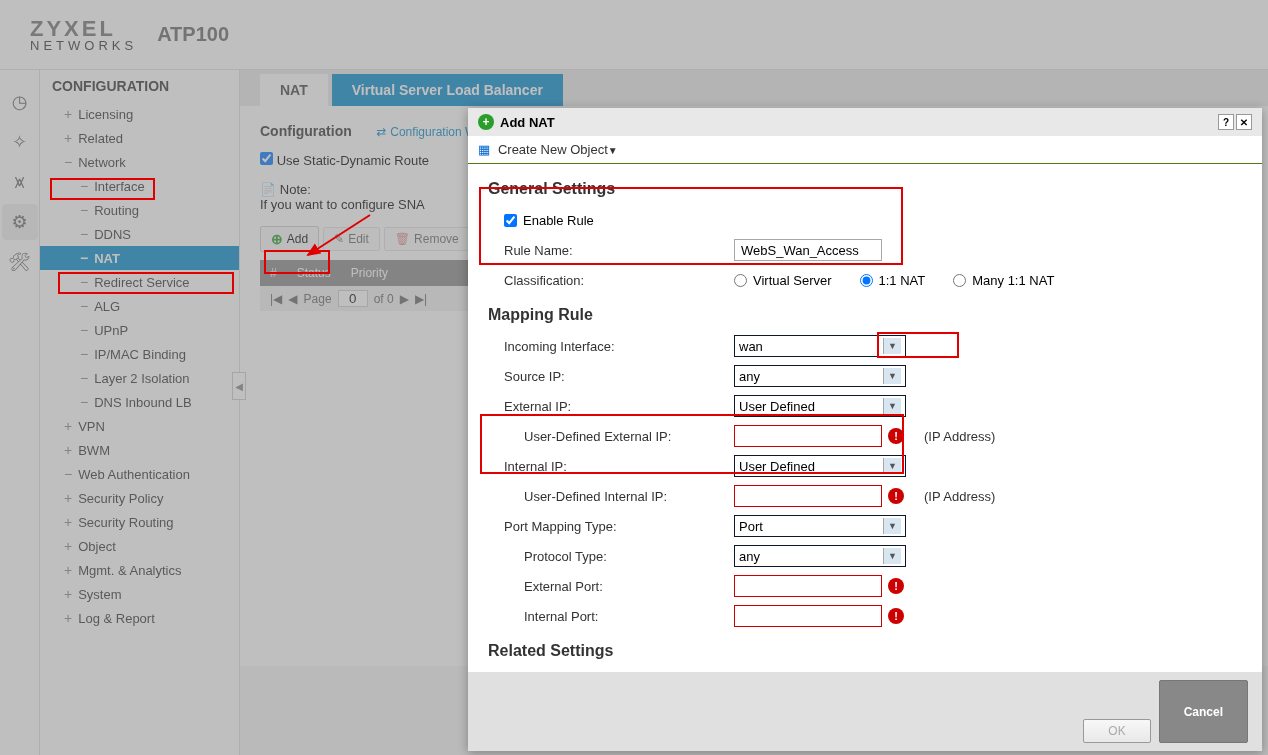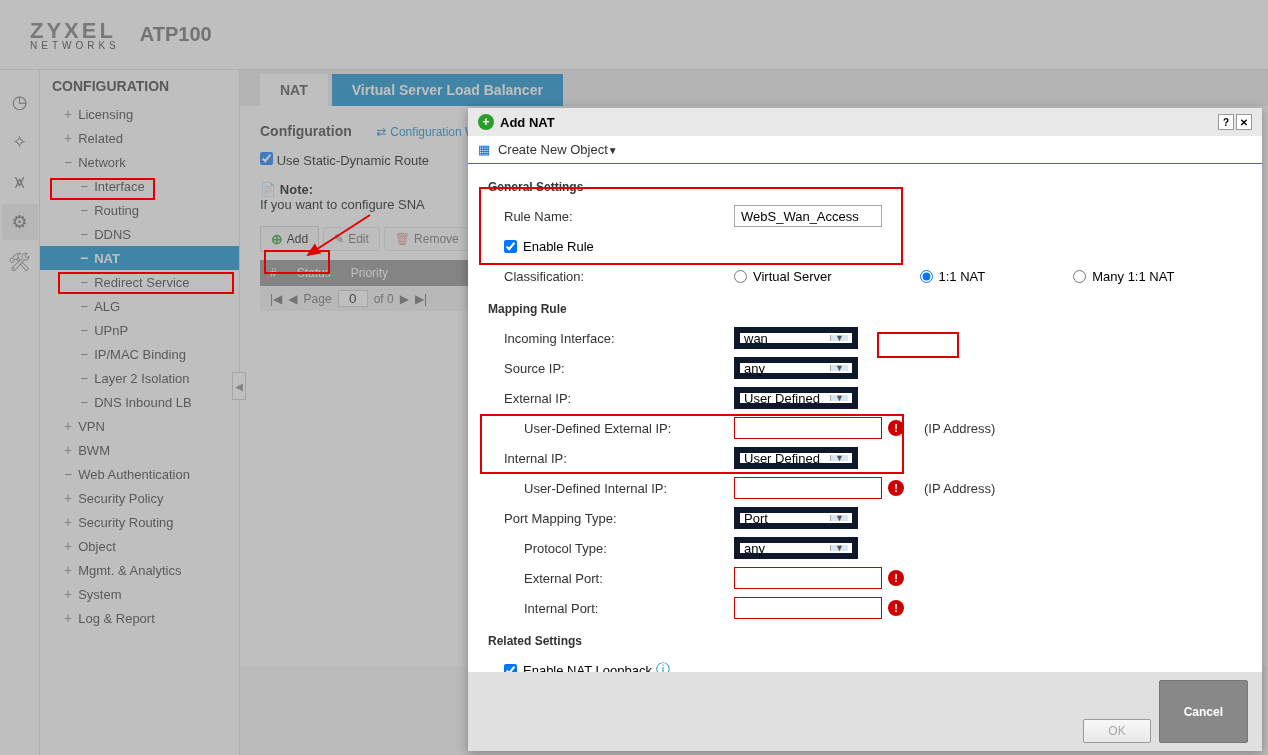--- a/index.html
+++ b/index.html
@@ -1,20 +1,20 @@
 <!DOCTYPE html>
 <html><head>
 <meta charset="utf-8">
 <style>
 * { box-sizing: border-box; margin: 0; padding: 0; font-family: Arial, sans-serif; }
 body { background: #fff; width: 1268px; height: 755px; overflow: hidden; position: relative; }
 
 .header { height: 70px; display: flex; align-items: center; padding: 0 30px; background: #fff; border-bottom: 1px solid #e0e0e0; }
 .logo { font-weight: bold; font-size: 22px; letter-spacing: 3px; color: #737373; }
-.logo-sub { font-size: 10px; letter-spacing: 4px; color: #333; display: block; margin-top: -4px; }
+.logo-sub { font-size: 13px; letter-spacing: 4px; color: #333; display: block; margin-top: -4px; }
 .product { margin-left: 20px; font-size: 20px; font-weight: bold; color: #666; }
 
 .main { display: flex; height: calc(100% - 70px); }
 
 .iconbar { width: 40px; background: #fff; border-right: 1px solid #ddd; padding-top: 10px; }
 .iconbar .icon { width: 36px; height: 36px; margin: 4px auto; display: flex; align-items: center; justify-content: center; color: #666; font-size: 18px; cursor: pointer; border-radius: 4px; }
 
 .sidebar { width: 200px; background: #fff; border-right: 1px solid #ddd; overflow-y: auto; font-size: 13px; }
 .sidebar-title { font-weight: bold; padding: 8px 12px; color: #333; font-size: 14px; }
 .sidebar-item { padding: 4px 12px 4px 24px; cursor: pointer; color: #333; display: flex; align-items: center; }
@@ -29,21 +29,21 @@
 .tab.active { background: #fff; }
 .tab.other { background: #0088cc; color: #fff; }
 
 .config-area { padding: 16px 20px; background: #fff; margin: 0; }
 .config-title { font-weight: bold; font-size: 14px; color: #333; display: inline-block; margin-right: 20px; }
 .walkthrough { color: #0088cc; font-size: 12px; cursor: pointer; }
 .walkthrough-icon { color: #0088cc; margin-right: 4px; }
 .checkbox-row { margin-top: 12px; font-size: 13px; }
 .note { margin-top: 14px; font-size: 13px; }
 .note-icon { color: #e6a700; }
-.note-label { font-weight: bold; }
+.note-label { font-weight: normal; }
 .toolbar { margin-top: 14px; display: flex; gap: 4px; align-items: center; }
 .tbtn { border: 1px solid #ccc; padding: 4px 10px; font-size: 12px; background: #f8f8f8; cursor: pointer; border-radius: 2px; display: flex; align-items: center; gap: 4px; }
 .tbtn .plus { color: #2a9d2a; font-weight: bold; font-size: 14px; }
 .table-header { background: #888; color: #fff; margin-top: 8px; padding: 6px 10px; font-size: 12px; display: flex; gap: 20px; }
 .pager { background: #f0f0f0; padding: 4px 10px; font-size: 12px; display: flex; align-items: center; gap: 6px; color: #666; }
 .pager input { width: 30px; text-align: center; border: 1px solid #ccc; }
 
 .overlay { position: absolute; top: 0; left: 0; right: 0; bottom: 0; background: rgba(128,128,128,0.5); z-index: 5; }
 
 .modal { position: absolute; top: 108px; left: 468px; right: 6px; bottom: 4px; background: #fff; z-index: 20; display: flex; flex-direction: column; box-shadow: 0 2px 10px rgba(0,0,0,0.3); }
@@ -51,31 +51,31 @@
 .modal-header .left { display: flex; align-items: center; gap: 6px; }
 .modal-header .plus-icon { background: #2a9d2a; color: #fff; border-radius: 50%; width: 16px; height: 16px; display: inline-flex; align-items: center; justify-content: center; font-size: 12px; }
 .modal-header .controls { display: flex; gap: 2px; }
 .modal-header .ctrl { border: 1px solid #999; width: 16px; height: 16px; font-size: 10px; display: flex; align-items: center; justify-content: center; cursor: pointer; background: #fff; }
 
 .modal-sub { padding: 6px 10px; font-size: 13px; color: #333; border-bottom: 1px solid #4d7c0f; cursor: pointer; }
 .modal-sub .arrow { font-size: 10px; }
 .icon-small { color: #0066cc; margin-right: 4px; }
 
 .modal-body { flex: 1; overflow-y: auto; padding: 12px 20px; font-size: 13px; position: relative; }
-.section-title { font-weight: bold; color: #333; margin: 14px 0 10px 0; font-size: 12px; }
+.section-title { font-weight: bold; color: #333; margin: 14px 0 10px 0; font-size: 16px; }
 .section-title.first { margin-top: 4px; }
 .form-row { display: flex; align-items: center; margin: 6px 0 6px 16px; min-height: 24px; }
 .form-row .label { width: 230px; color: #333; }
 .form-row.indent .label { padding-left: 20px; width: 230px; }
 .form-row input[type=text] { border: 1px solid #a8a8a8; padding: 2px 6px; font-size: 13px; width: 148px; height: 22px; }
 .form-row input.error { border-color: #cc0000; }
-.form-row select, .form-row .select { border: 6px solid #0f172a; padding: 2px 4px; font-size: 13px; width: 124px; height: 22px; background: #fff; }
+.form-row select, .form-row .select { border: 1px solid #0f172a; padding: 2px 4px; font-size: 13px; width: 172px; height: 22px; background: #fff; }
 .select { display: inline-flex; align-items: center; justify-content: space-between; cursor: pointer; }
 .select .caret { background: #d8e6f2; border-left: 1px solid #a8a8a8; width: 18px; height: 100%; display: flex; align-items: center; justify-content: center; font-size: 9px; color: #555; }
-.radio-group { display: flex; gap: 88px; align-items: center; }
+.radio-group { display: flex; gap: 28px; align-items: center; }
 .radio-item { display: flex; align-items: center; gap: 6px; }
 .error-icon { color: #fff; background: #cc0000; border-radius: 50%; width: 16px; height: 16px; display: inline-flex; align-items: center; justify-content: center; font-size: 11px; font-weight: bold; margin-left: 6px; }
 .hint { margin-left: 20px; color: #333; }
 
 .modal-footer { background: #e0e0e0; padding: 8px 14px; display: flex; justify-content: flex-end; gap: 8px; }
 .modal-footer button { padding: 4px 24px; border: 1px solid #999; background: linear-gradient(#f8f8f8,#e8e8e8); font-size: 12px; cursor: pointer; border-radius: 2px; }
 .modal-footer button.disabled { color: #aaa; margin-top: 39px; }
 .modal-footer button.cancel { background: #888; color: #fff; border-color: #777; font-weight: bold; }
 
 .hl-red { position: absolute; border: 2px solid #e00000; z-index: 30; pointer-events: none; }
@@ -277,26 +277,26 @@
     </div>
   </div>
   <div class="modal-sub">
     <span class="icon-small">▦</span>
     <span>Create New Object</span><span class="arrow">▼</span>
   </div>
   <div class="modal-body">
 
     <div class="section-title first">General Settings</div>
     <div class="form-row">
+      <input type="checkbox" checked="" style="margin-right: 6px;">
+      <span>Enable Rule</span>
+    </div>
+    <div class="form-row">
       <span class="label">Rule Name:</span>
       <input type="text" value="WebS_Wan_Access" style="">
-    </div>
-    <div class="form-row">
-      <input type="checkbox" checked="" style="margin-right: 6px;">
-      <span>Enable Rule</span>
     </div>
 
     <div class="form-row">
       <span class="label">Classification:</span>
       <div class="radio-group">
         <label class="radio-item">
             <input type="radio" name="cl" style="">
             <span>Virtual Server</span>
           </label>
         <label class="radio-item">

